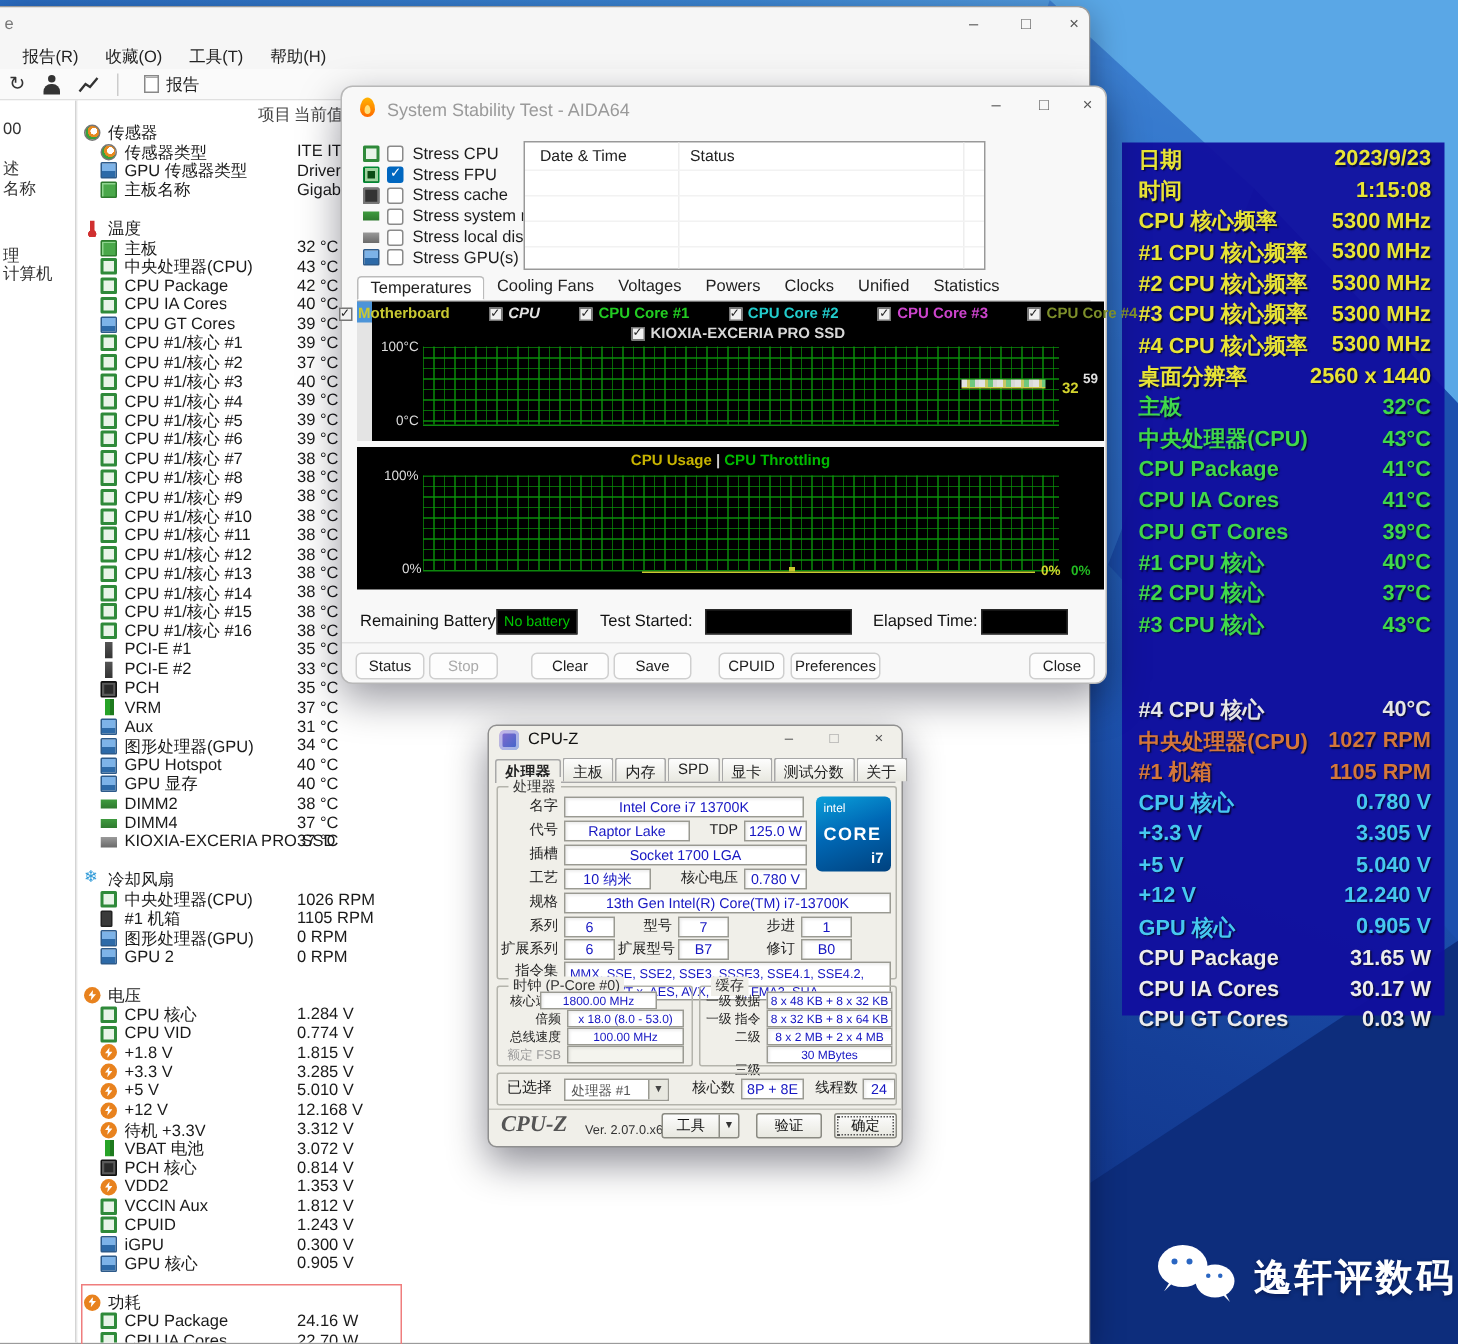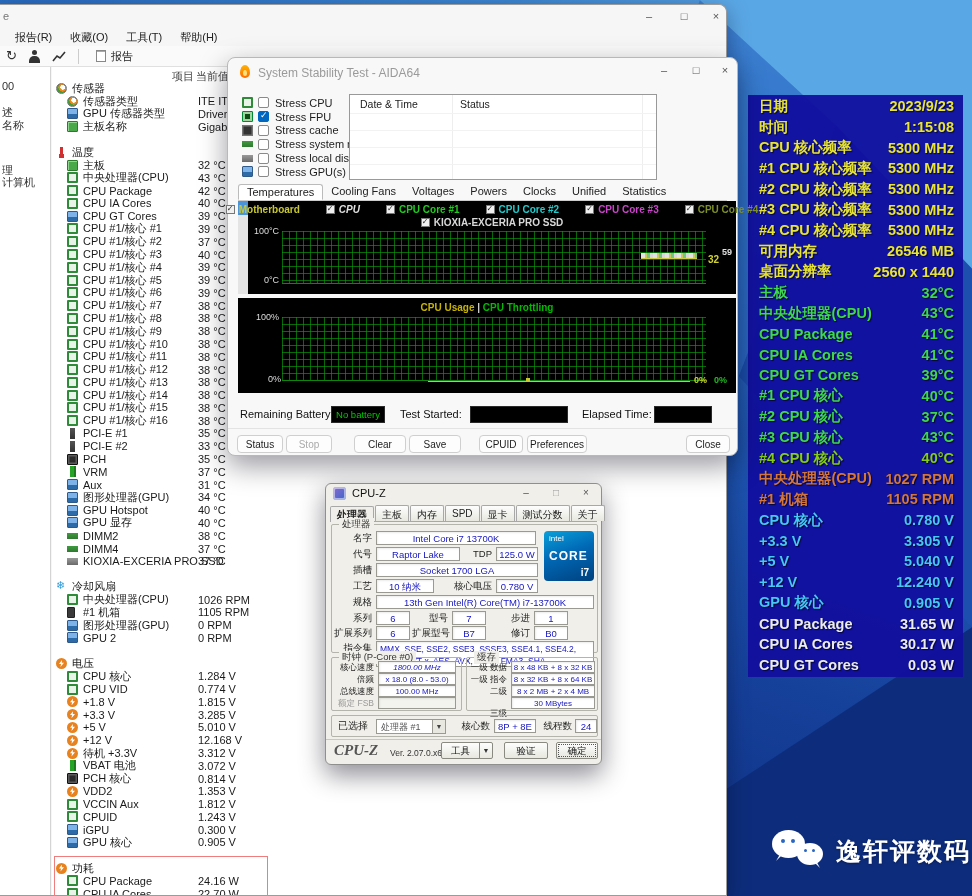--- a/index.html
+++ b/index.html
@@ -750,21 +750,21 @@
       <span class="fld" style="left:120px;top:101px;width:34px;">B7</span>
       <span class="lb" style="left:160px;top:101px;width:38px;">修订</span>
       <span class="fld" style="left:202px;top:101px;width:34px;">B0</span>
       <span class="lb" style="left:2px;top:116px;width:38px;">指令集</span>
       <span class="fld multi" style="left:44px;top:116px;width:218px;height:26px;">MMX, SSE, SSE2, SSE3, SSSE3, SSE4.1, SSE4.2, EM64T, VT-x, AES, AVX, AVX2, FMA3, SHA</span>
     </div>
 
     <div class="gb" style="left:5px;top:173px;width:131px;height:54px;">
       <span class="gb-title">时钟 (P-Core #0)</span>
       <span class="lb" style="left:0;top:2px;width:42px;font-size:8.5px;">核心速度</span>
-      <span class="fld small" style="left:46px;top:3px;width:78px;font-style:italic;">1800.00 MHz</span>
+      <span class="fld small" style="left:28px;top:3px;width:78px;">1800.00 MHz</span>
       <span class="lb" style="left:0;top:14px;width:42px;font-size:8.5px;">倍频</span>
       <span class="fld small" style="left:46px;top:15px;width:78px;">x 18.0 (8.0 - 53.0)</span>
       <span class="lb" style="left:0;top:26px;width:42px;font-size:8.5px;">总线速度</span>
       <span class="fld small" style="left:46px;top:27px;width:78px;">100.00 MHz</span>
       <span class="lb dim" style="left:0;top:38px;width:42px;font-size:8.5px;">额定 FSB</span>
       <span class="fld small empty" style="left:46px;top:39px;width:78px;"></span>
     </div>
 
     <div class="gb" style="left:140px;top:173px;width:132px;height:54px;">
       <span class="gb-title">缓存</span>
@@ -822,24 +822,20 @@
       </div>
       <div class="osd-row" style="color: rgb(232, 228, 54);">
         <span class="osd-lbl">#3 CPU 核心频率</span>
         <span class="osd-val">5300 MHz</span>
       </div>
       <div class="osd-row" style="color: rgb(232, 228, 54);">
         <span class="osd-lbl">#4 CPU 核心频率</span>
         <span class="osd-val">5300 MHz</span>
       </div>
       <div class="osd-row" style="color: rgb(232, 228, 54);">
-        <span class="osd-lbl">可用内存</span>
-        <span class="osd-val">26546 MB</span>
-      </div>
-      <div class="osd-row" style="color: rgb(232, 228, 54);">
         <span class="osd-lbl">桌面分辨率</span>
         <span class="osd-val">2560 x 1440</span>
       </div>
       <div class="osd-row" style="color: rgb(63, 216, 75);">
         <span class="osd-lbl">主板</span>
         <span class="osd-val">32°C</span>
       </div>
       <div class="osd-row" style="color: rgb(63, 216, 75);">
         <span class="osd-lbl">中央处理器(CPU)</span>
         <span class="osd-val">43°C</span>
@@ -861,21 +857,21 @@
         <span class="osd-val">40°C</span>
       </div>
       <div class="osd-row" style="color: rgb(63, 216, 75);">
         <span class="osd-lbl">#2 CPU 核心</span>
         <span class="osd-val">37°C</span>
       </div>
       <div class="osd-row" style="color: rgb(63, 216, 75);">
         <span class="osd-lbl">#3 CPU 核心</span>
         <span class="osd-val">43°C</span>
       </div>
-      <div class="osd-row" style="color: #84cc16;">
+      <div class="osd-row" style="color: #e5e5e5; margin-top: 36px;">
         <span class="osd-lbl">#4 CPU 核心</span>
         <span class="osd-val">40°C</span>
       </div>
       <div class="osd-row" style="color: rgb(212, 118, 58);">
         <span class="osd-lbl">中央处理器(CPU)</span>
         <span class="osd-val">1027 RPM</span>
       </div>
       <div class="osd-row" style="color: rgb(212, 118, 58);">
         <span class="osd-lbl">#1 机箱</span>
         <span class="osd-val">1105 RPM</span>

